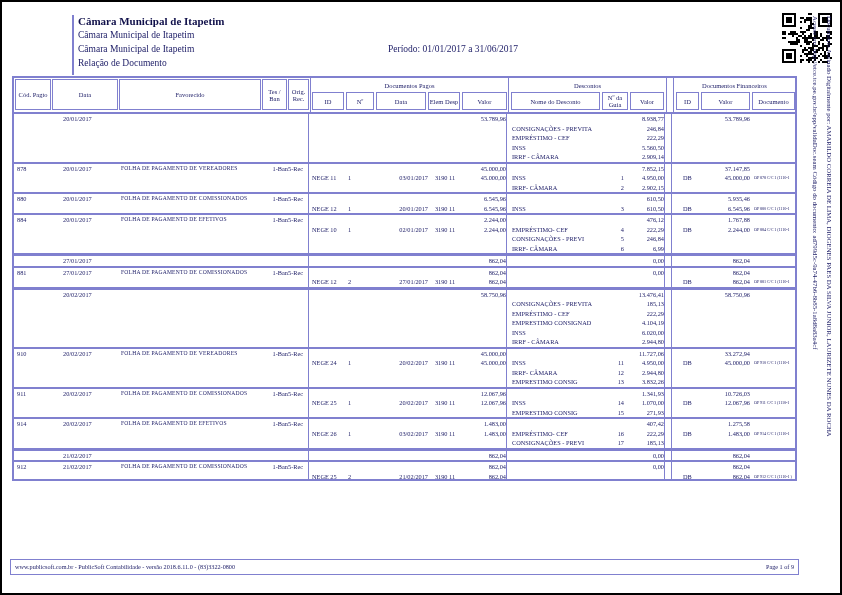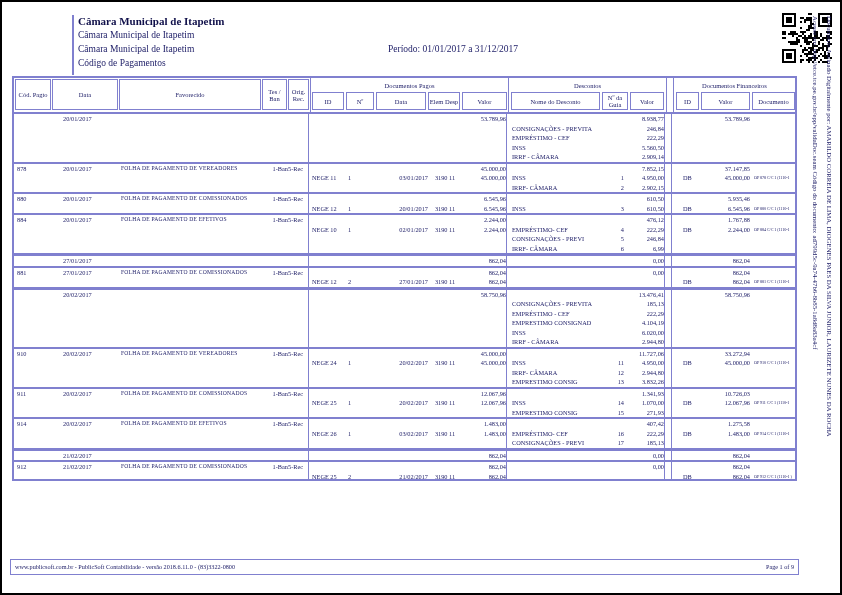--- a/index.html
+++ b/index.html
@@ -55,22 +55,22 @@
 </style>
 </head>
 <body>
 
 <div class="page">
 
   <div class="hdr-vline"></div>
   <div class="rtitle">Câmara Municipal de Itapetim</div>
   <div class="rsub1">Câmara Municipal de Itapetim</div>
   <div class="rsub2">Câmara Municipal de Itapetim</div>
-  <div class="rname">Código de Pagamentos</div>
-  <div class="period">Período: 01/01/2017 a 31/12/2017</div>
+  <div class="rname">Relação de Documento</div>
+  <div class="period">Período: 01/01/2017 a 31/06/2017</div>
   <div class="qr">
     <svg id="qr" width="50" height="50" viewBox="0 0 50 50">
         <g fill="#000">
           <rect x="26" y="0" width="2" height="2"></rect>
           <rect x="28" y="0" width="2" height="2"></rect>
           <rect x="18" y="4" width="2" height="2"></rect>
           <rect x="20" y="4" width="2" height="2"></rect>
           <rect x="24" y="4" width="2" height="2"></rect>
           <rect x="26" y="4" width="2" height="2"></rect>
           <rect x="28" y="4" width="2" height="2"></rect>

